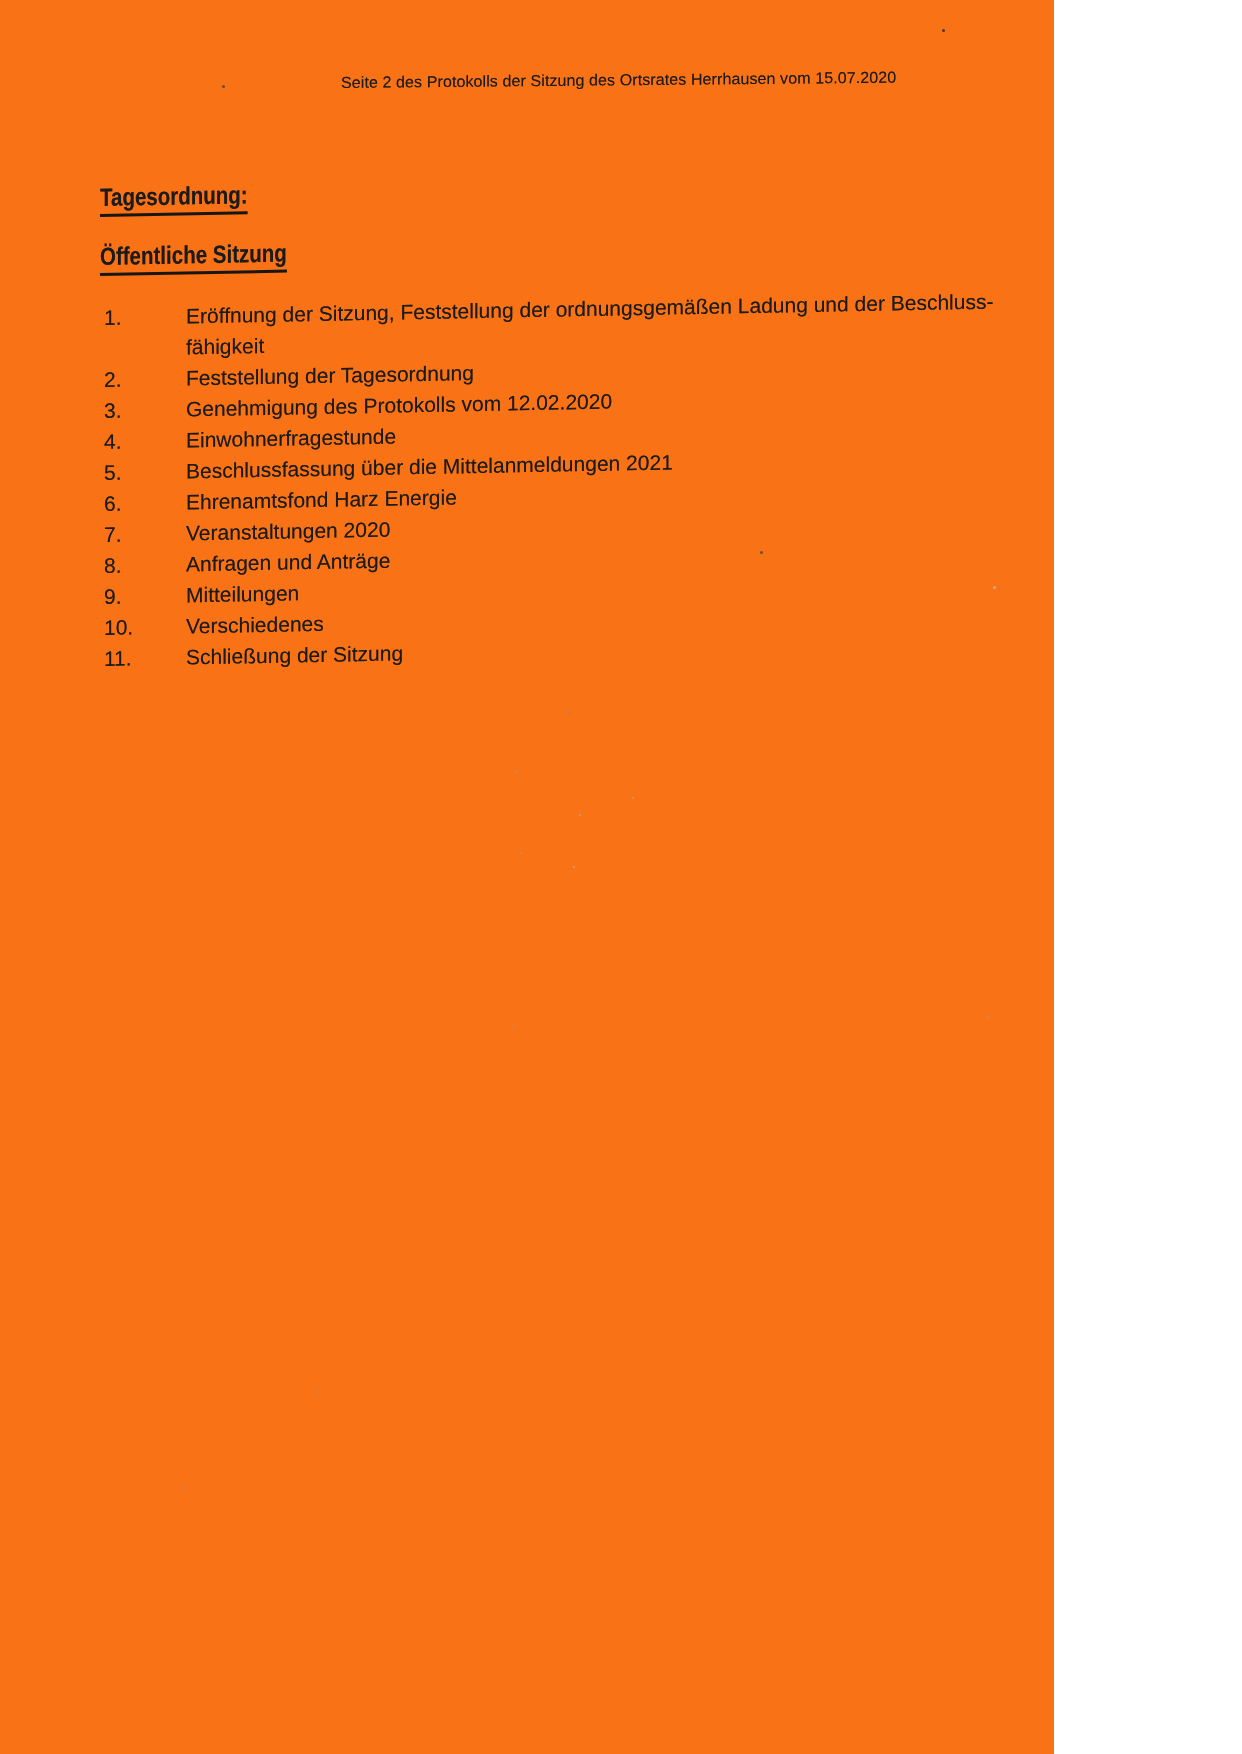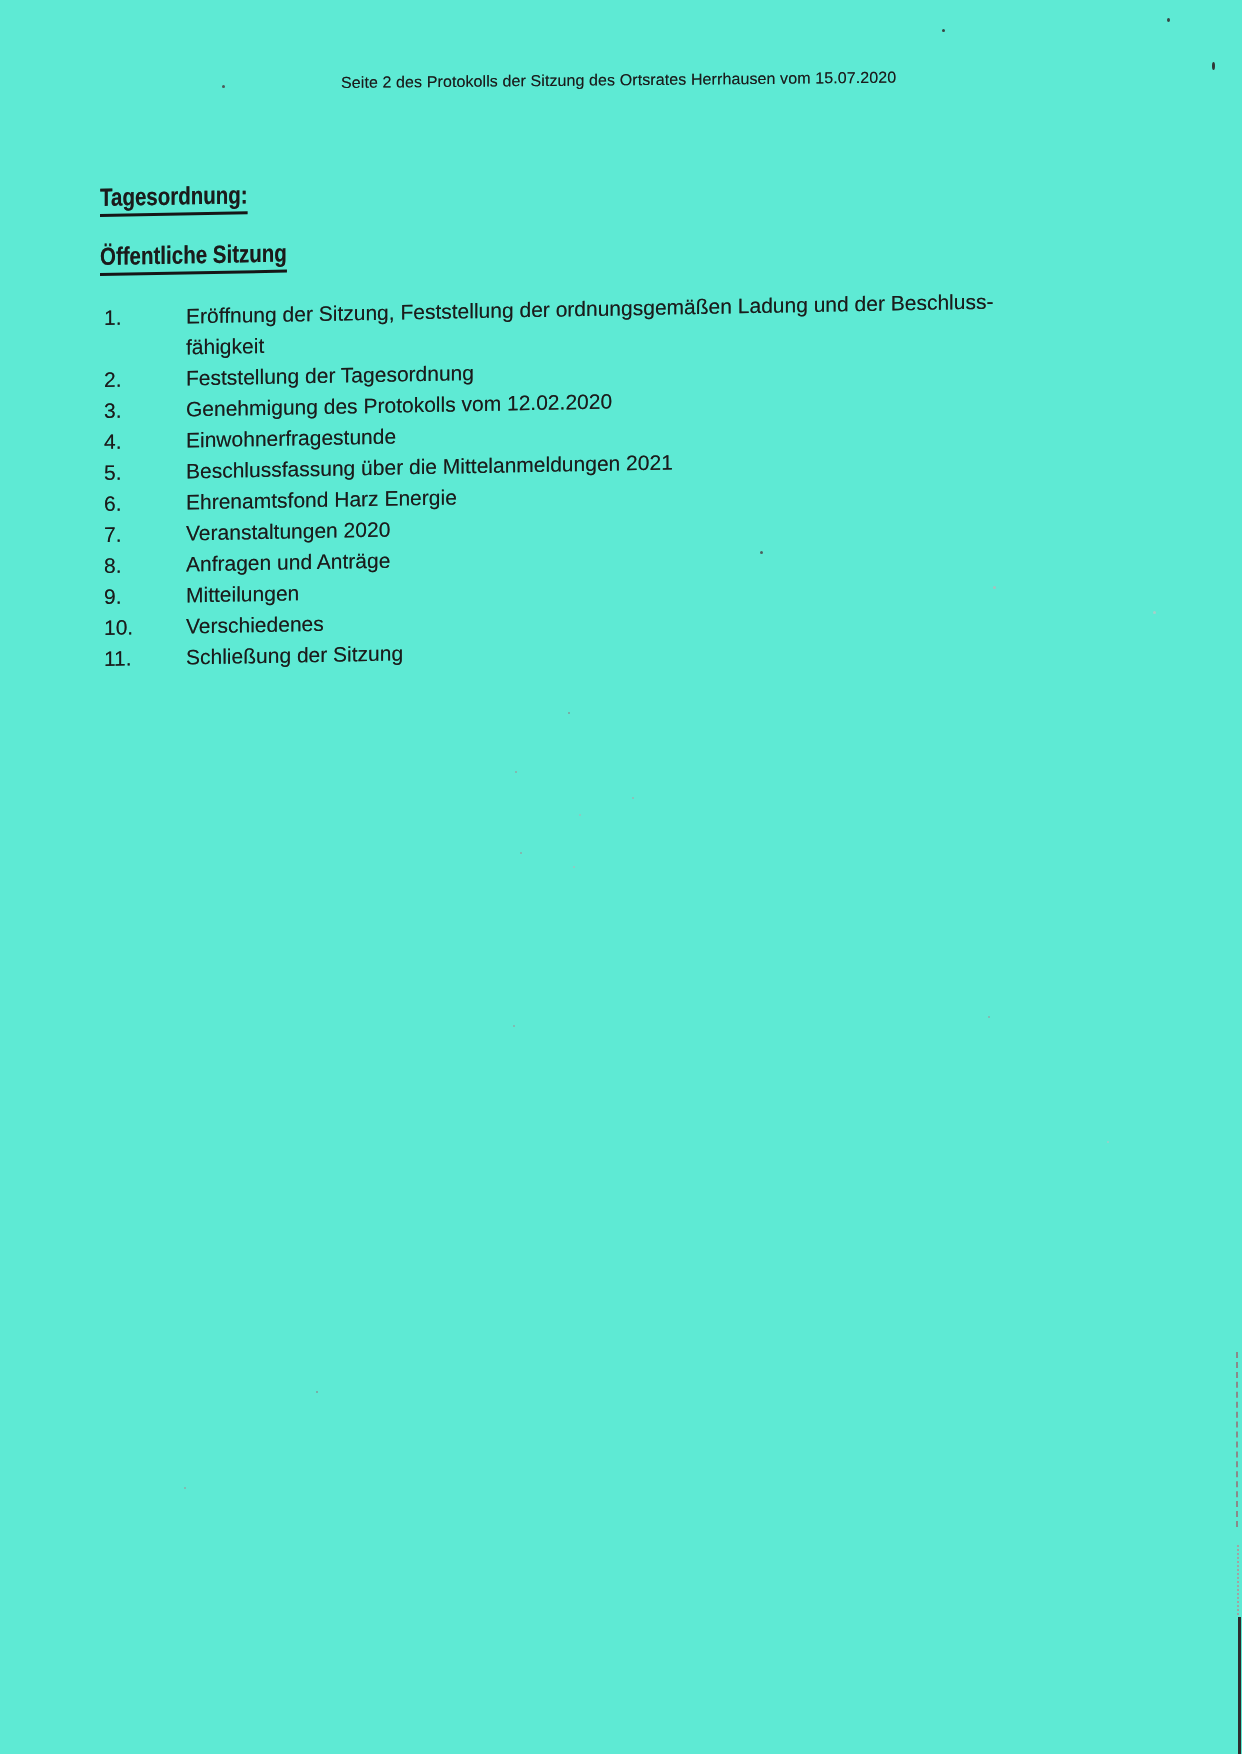--- a/index.html
+++ b/index.html
@@ -2,23 +2,23 @@
 <html lang="de"><head>
 <meta charset="utf-8">
 <style>
   html, body {
     margin: 0;
     padding: 0;
     background: #ffffff;
   }
   .page {
     position: relative;
-    width: 1242px;
+    width: 1054px;
     height: 1754px;
-    background: #5eead4;
+    background: #f97316;
     overflow: hidden;
     font-family: "Liberation Sans", "DejaVu Sans", sans-serif;
     color: #1b1b1b;
   }
   
   .ink {
     color: #1b1b1b;
     text-shadow: 0 0 0.6px rgba(20,20,20,0.55);
     -webkit-font-smoothing: antialiased;
   }

